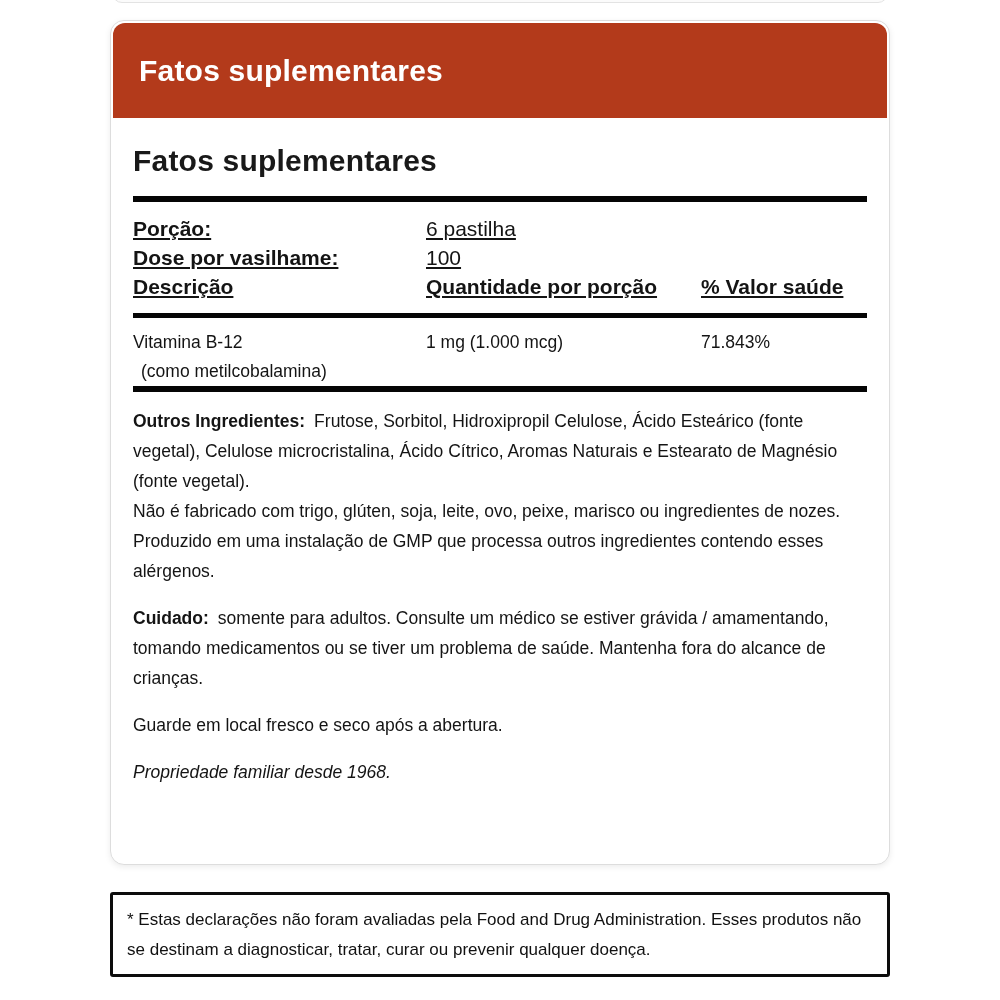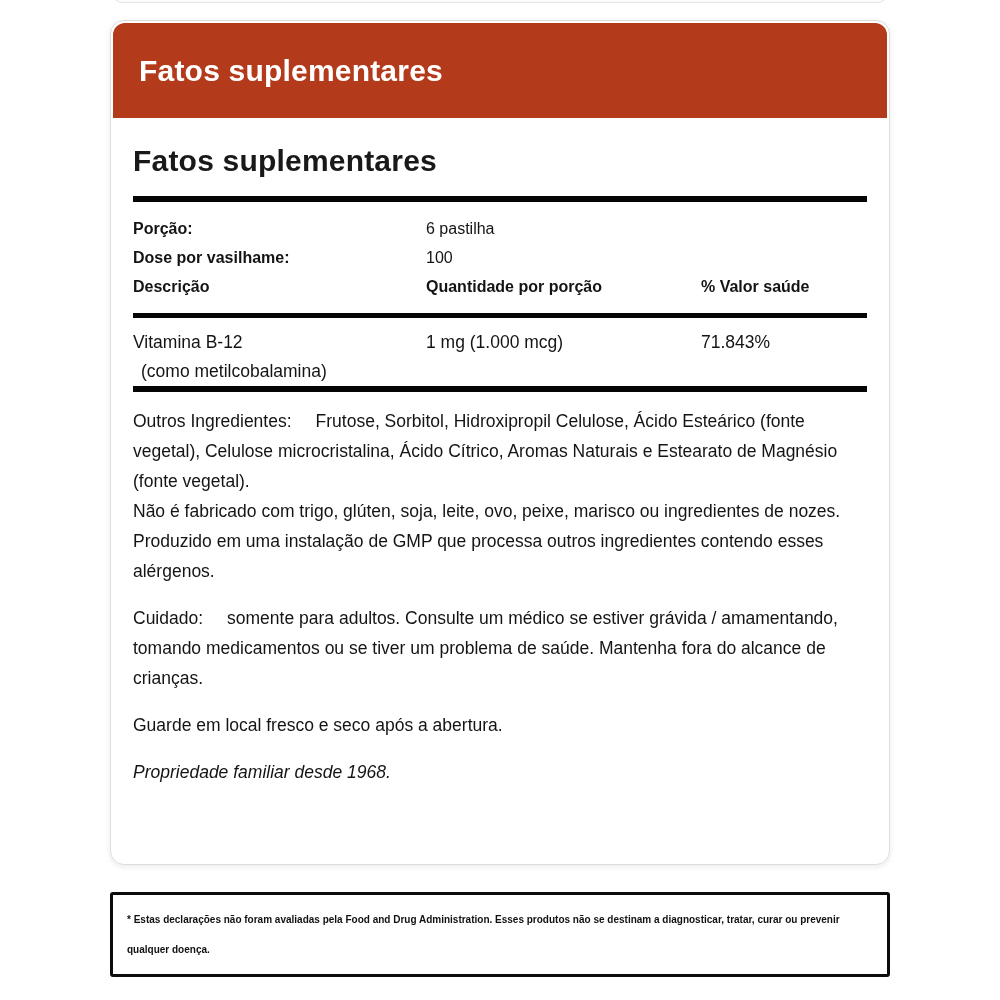--- a/index.html
+++ b/index.html
@@ -54,22 +54,23 @@
     font-weight: bold;
     color: #191919;
     letter-spacing: 0.2px;
   }
   .rule { background: #050505; width: 100%; }
   .rule.r1 { height: 6px; margin-top: 18px; }
   .rule.r2 { height: 5px; }
   .rule.r3 { height: 6px; }
   .facts-table {
     padding: 12px 0 12px 0;
-    font-size: 16px;
+    font-size: 21px;
     line-height: 29px;
+    text-decoration: underline;
   }
   .facts-row {
     display: grid;
     grid-template-columns: 293px 275px auto;
   }
   .b { font-weight: bold; }
   .nutrient-row {
     display: grid;
     grid-template-columns: 293px 275px auto;
     padding: 10px 0 0 0;
@@ -78,32 +79,32 @@
   }
   .nutrient-form { padding-left: 8px; }
   .paragraphs {
     margin-top: 14px;
     font-size: 17.5px;
     line-height: 30px;
     color: #141414;
   }
   .paragraphs p { margin: 0; }
   .paragraphs p.spaced { margin-top: 17px; }
-  .lead { font-weight: normal; margin-right: 24px; }
+  .lead { font-weight: bold; margin-right: 9px; }
   .italic { font-style: italic; }
   .disclaimer-box {
     position: absolute;
     left: 110px; top: 892px;
     width: 780px; height: 85px;
     background: #ffffff;
     border: 3px solid #0c0c0c;
     border-radius: 3px;
     padding: 10px 14px;
-    font-size: 10px;
-    font-weight: bold;
+    font-size: 17px;
+    font-weight: normal;
     line-height: 30px;
     color: #111111;
   }
 </style>
 </head>
 <body>
 
 <div class="stage">
 
   <div class="top-remnant"></div>

